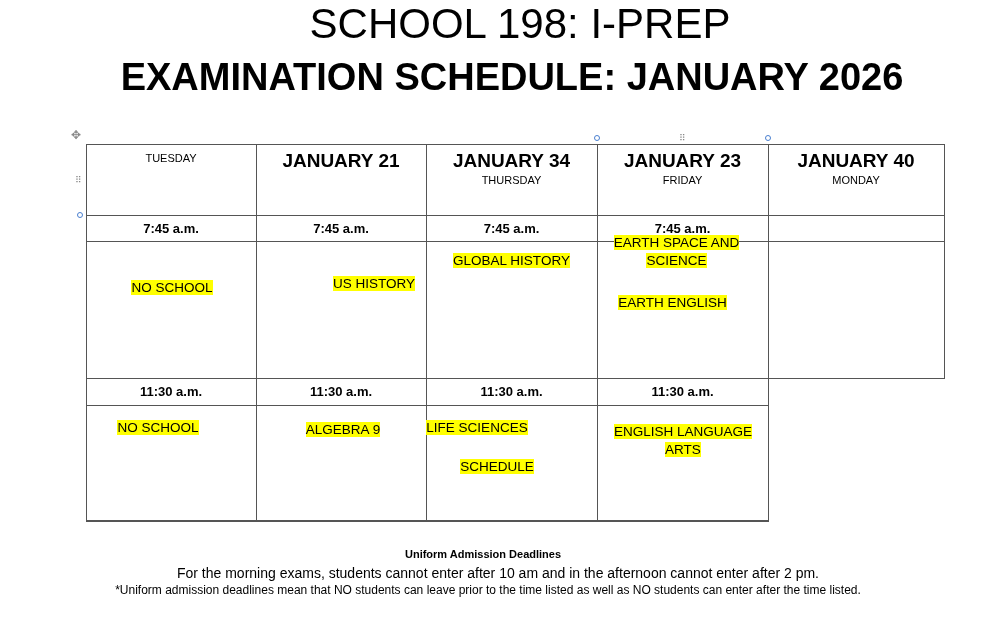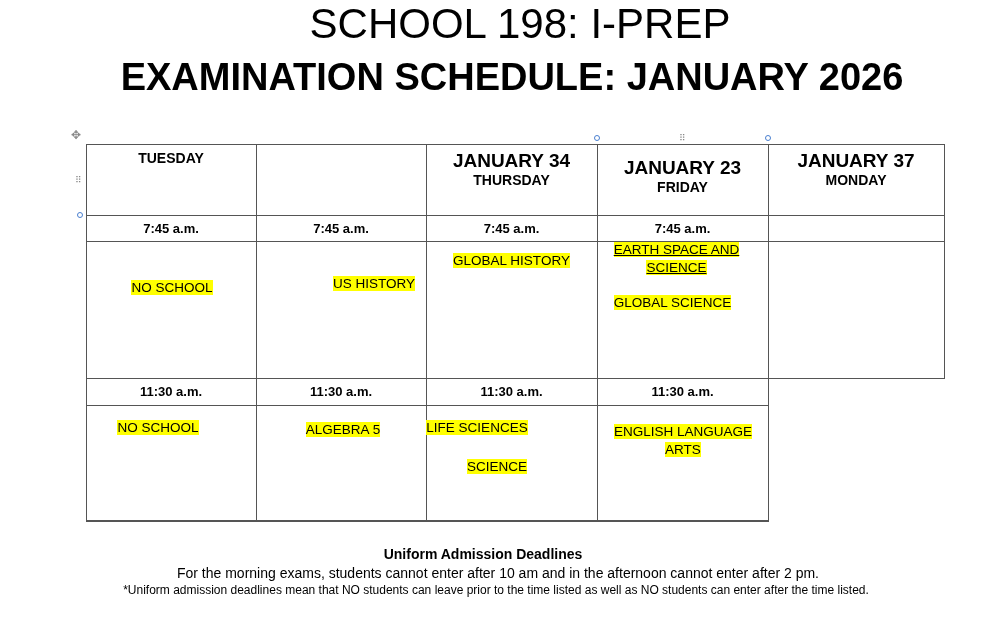--- a/index.html
+++ b/index.html
@@ -7,29 +7,29 @@
          font-family:"Liberation Sans", sans-serif; color:#000; }
   .title1 { position:absolute; top:0px; left:0; width:984px; text-align:center;
             font-size:42px; line-height:48px; font-weight:normal; letter-spacing:0px;padding-left:28px; }
   .title2 { position:absolute; top:55px; left:0; width:1024px; text-align:center;
             font-size:38px; line-height:44px; font-weight:bold; }
   .handle { position:absolute; color:#888; font-size:10px; line-height:10px; }
   .circle { position:absolute; width:4px; height:4px; border:1px solid #4a7fd0; border-radius:50%; }
   .line { position:absolute; background:#555; }
   .cell { position:absolute; text-align:center; box-sizing:border-box; }
   .date { font-weight:bold; font-size:19px; line-height:22px; }
-  .dow { font-weight:bold; font-size:14px; line-height:16px; }
+  .dow { font-weight:normal; font-size:11px; line-height:16px; }
   .time { font-weight:bold; font-size:13px; line-height:26px; }
   .subj { font-size:13.5px; line-height:18px; }
   .hl { background:#ffff00; }
   .foot1 { position:absolute; top:546px; left:0; width:966px; text-align:center;
-           font-weight:bold; font-size:14px; line-height:17px; }
+           font-weight:bold; font-size:11px; line-height:17px; }
   .foot2 { position:absolute; top:565px; left:0; width:996px; text-align:center;
            font-weight:normal; font-size:14px; line-height:17px; }
-  .foot3 { position:absolute; top:583px; left:12px; width:968px; text-align:center;
+  .foot3 { position:absolute; top:583px; left:4px; width:968px; text-align:center;
            font-size:12px; line-height:15px; }
 </style>
 </head>
 <body>
 
 <div class="title1">SCHOOL 198: I-PREP</div>
 <div class="title2">EXAMINATION SCHEDULE: JANUARY 2026</div>
 
 <span class="handle" style="left:71px;top:130px;font-size:12px;">✥</span>
 <span class="handle" style="left:75px;top:175px;font-size:9px;">⠿</span>
@@ -51,72 +51,73 @@
   <div class="line" style="left:256px;top:144px;width:1px;height:377px;"></div>
   <div class="line" style="left:426px;top:144px;width:1px;height:377px;"></div>
   <div class="line" style="left:597px;top:144px;width:1px;height:377px;"></div>
   <div class="line" style="left:768px;top:144px;width:1px;height:377px;"></div>
   <div class="line" style="left:944px;top:144px;width:1px;height:235px;"></div>
 
   <div class="cell" style="left:86px;top:150px;width:170px;">
     <div class="dow">TUESDAY</div>
   </div>
   <div class="cell" style="left:256px;top:150px;width:170px;">
+    <div class="date">JANUARY 21</div>
   </div>
   <div class="cell" style="left:426px;top:150px;width:171px;">
     <div class="date">JANUARY 34</div>
     <div class="dow">THURSDAY</div>
   </div>
-  <div class="cell" style="left:597px;top:150px;width:171px;margin-top:7px;">
+  <div class="cell" style="left:597px;top:150px;width:171px;">
     <div class="date">JANUARY 23</div>
     <div class="dow">FRIDAY</div>
   </div>
   <div class="cell" style="left:768px;top:150px;width:176px;">
-    <div class="date">JANUARY 37</div>
+    <div class="date">JANUARY 40</div>
     <div class="dow">MONDAY</div>
   </div>
 
   <div class="cell time" style="left:86px;top:216px;width:170px;">7:45 a.m.</div>
   <div class="cell time" style="left:256px;top:216px;width:170px;">7:45 a.m.</div>
   <div class="cell time" style="left:426px;top:216px;width:171px;">7:45 a.m.</div>
   <div class="cell time" style="left:597px;top:216px;width:171px;">7:45 a.m.</div>
   <div class="cell time" style="left:768px;top:216px;width:176px;"></div>
 
   <div class="cell subj" style="left:86px;top:279px;width:172px;">
     <span class="hl">NO SCHOOL</span>
   </div>
   <div class="cell subj" style="left:256px;top:275px;width:172px;margin-left:32px;">
     <span class="hl">US HISTORY</span>
   </div>
   <div class="cell subj" style="left:426px;top:252px;width:171px;">
     <span class="hl">GLOBAL HISTORY</span>
   </div>
-  <div class="cell subj" style="left:604px;top:241px;width:145px;text-decoration:underline;">
+  <div class="cell subj" style="left:604px;top:234px;width:145px;">
     <span class="hl">EARTH SPACE AND SCIENCE</span>
   </div>
   <div class="cell subj" style="left:597px;top:294px;width:151px;">
-    <span class="hl">GLOBAL SCIENCE</span>
+    <span class="hl">EARTH ENGLISH</span>
   </div>
 
   <div class="cell time" style="left:86px;top:379px;width:170px;">11:30 a.m.</div>
   <div class="cell time" style="left:256px;top:379px;width:170px;">11:30 a.m.</div>
   <div class="cell time" style="left:426px;top:379px;width:171px;">11:30 a.m.</div>
   <div class="cell time" style="left:597px;top:379px;width:171px;">11:30 a.m.</div>
 
   <div class="cell subj" style="left:86px;top:419px;width:144px;">
     <span class="hl">NO SCHOOL</span>
   </div>
   <div class="cell subj" style="left:256px;top:421px;width:174px;">
-    <span class="hl">ALGEBRA 5</span>
+    <span class="hl">ALGEBRA 9</span>
   </div>
   <div class="cell subj" style="left:406px;top:419px;width:142px;">
     <span class="hl">LIFE SCIENCES</span>
   </div>
   <div class="cell subj" style="left:426px;top:458px;width:142px;">
-    <span class="hl">SCIENCE</span>
+    <span class="hl">SCHEDULE</span>
   </div>
   <div class="cell subj" style="left:608px;top:423px;width:150px;">
     <span class="hl">ENGLISH LANGUAGE ARTS</span>
   </div>
 </div>
 
 <div class="foot1">Uniform Admission Deadlines</div>
 <div class="foot2">For the morning exams, students cannot enter after 10 am and in the afternoon cannot enter after 2 pm.</div>
 <div class="foot3">*Uniform admission deadlines mean that NO students can leave prior to the time listed as well as NO students can enter after the time listed.</div>
 

